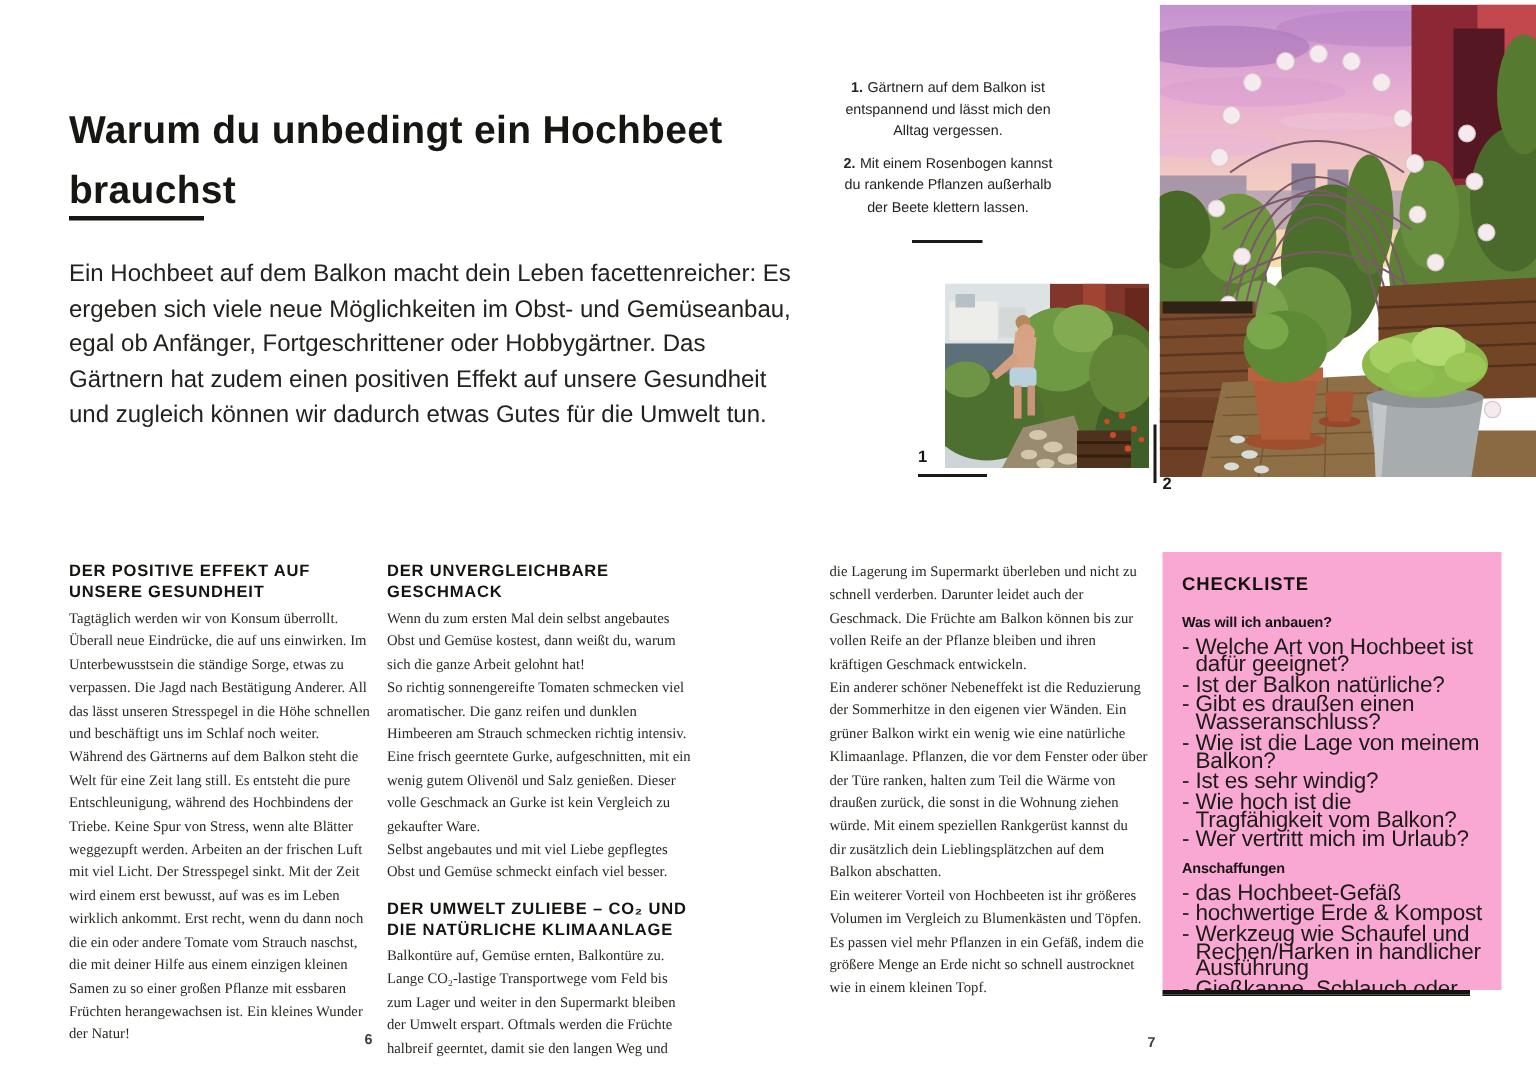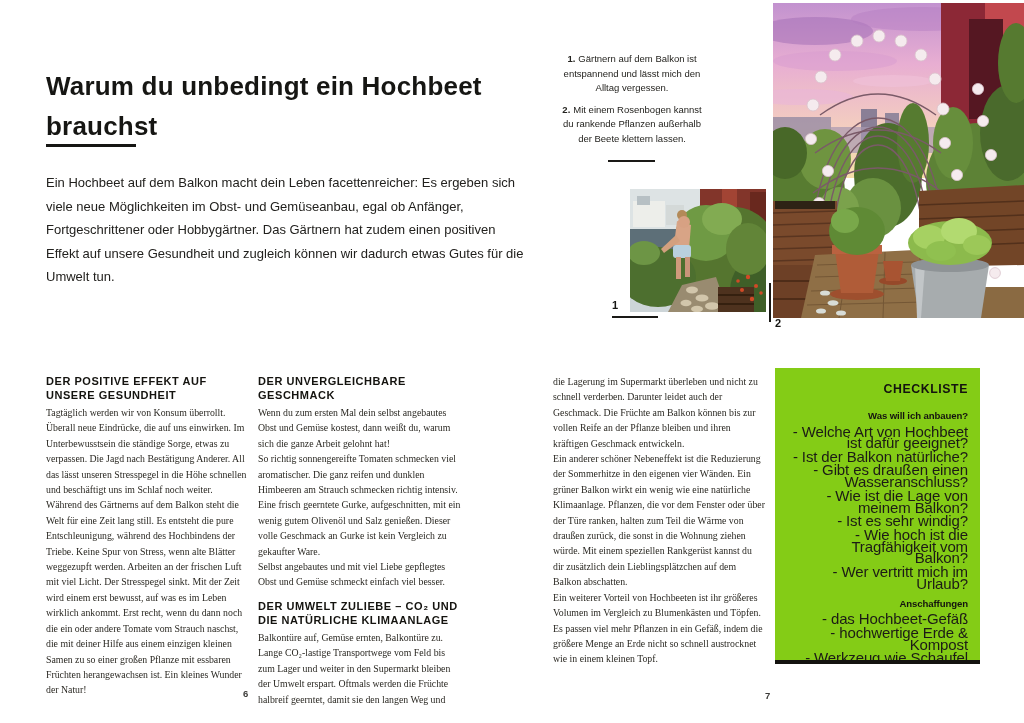--- a/index.html
+++ b/index.html
@@ -5,21 +5,21 @@
   * { margin:0; padding:0; box-sizing:border-box; }
   html,body { background:#ffffff; }
   .spread { position:relative; width:1024px; height:723px; background:#fff; overflow:hidden;
             font-family:"Liberation Sans", sans-serif; color:#1f1e1b; }
   .abs { position:absolute; }
 
   
   .title { left:46px; top:66px; width:460px; font-size:26px; line-height:40px;
            font-weight:700; letter-spacing:.2px; color:#161613; }
   .title-rule { left:46px; top:144px; width:90px; height:3px; background:#161613; }
-  .intro { left:46px; top:171px; width:482px; font-size:13px; line-height:23.5px; color:#22211e; }
+  .intro { left:46px; top:171px; width:482px; font-size:16px; line-height:23.5px; color:#22211e; }
 
   .col { position:absolute; width:206px; font-family:"Liberation Serif", serif;
          font-size:9.8px; line-height:15.4px; color:#2a2822; }
   .col p { margin:0; }
   .col h3 { font-family:"Liberation Sans", sans-serif; font-size:11px; font-weight:700;
             letter-spacing:.55px; line-height:14px; color:#14130f; margin:0 0 3px 0; }
   .col h3.mt { margin-top:9px; }
   .col1 { left:46px;  top:374px; }
   .col2 { left:258px; top:374px; }
   .col3 { left:553px; top:374px; width:212px; }
@@ -39,22 +39,22 @@
   .photo2 { left:773px; top:3px;  width:251px; height:315px; overflow:hidden; }
   .photo1 svg, .photo2 svg { display:block; width:100%; height:100%; }
 
   .fig-label { position:absolute; font-size:11px; font-weight:700; color:#161613; }
   .lab1 { left:612px; top:299px; }
   .lab1-rule { left:612px; top:316px; width:46px; height:2px; background:#1a1916; }
   .lab2-line { left:769px; top:283px; width:2px; height:39px; background:#1a1916; }
   .lab2 { left:775px; top:317px; }
 
   
-  .checklist { left:775px; top:368px; width:205px; height:292px; background:#84cc16;
-               padding:14px 12px 6px 13px; overflow:hidden; color:#14130f;text-align:right; }
+  .checklist { left:775px; top:368px; width:226px; height:292px; background:#f9a8d4;
+               padding:14px 12px 6px 13px; overflow:hidden; color:#14130f; }
   .cl-title { font-size:12.3px; font-weight:700; letter-spacing:.6px; margin-bottom:14px; }
   .cl-sub  { font-size:9.6px; font-weight:700; line-height:12px; margin-bottom:3.5px; letter-spacing:-.1px; }
   .cl-sec2 { margin-top:8px; }
   .cl-item { font-size:15px; line-height:11.8px; letter-spacing:-.12px;
              margin-bottom:1.8px; padding-left:9px; text-indent:-9px; color:#1c1b16; }
   .checklist-rule { left:775px; top:660px; width:205px; height:2px;
                     border-top:3px solid #14130f; border-bottom:1px solid #14130f; }
 </style>
 </head>
 <body>

